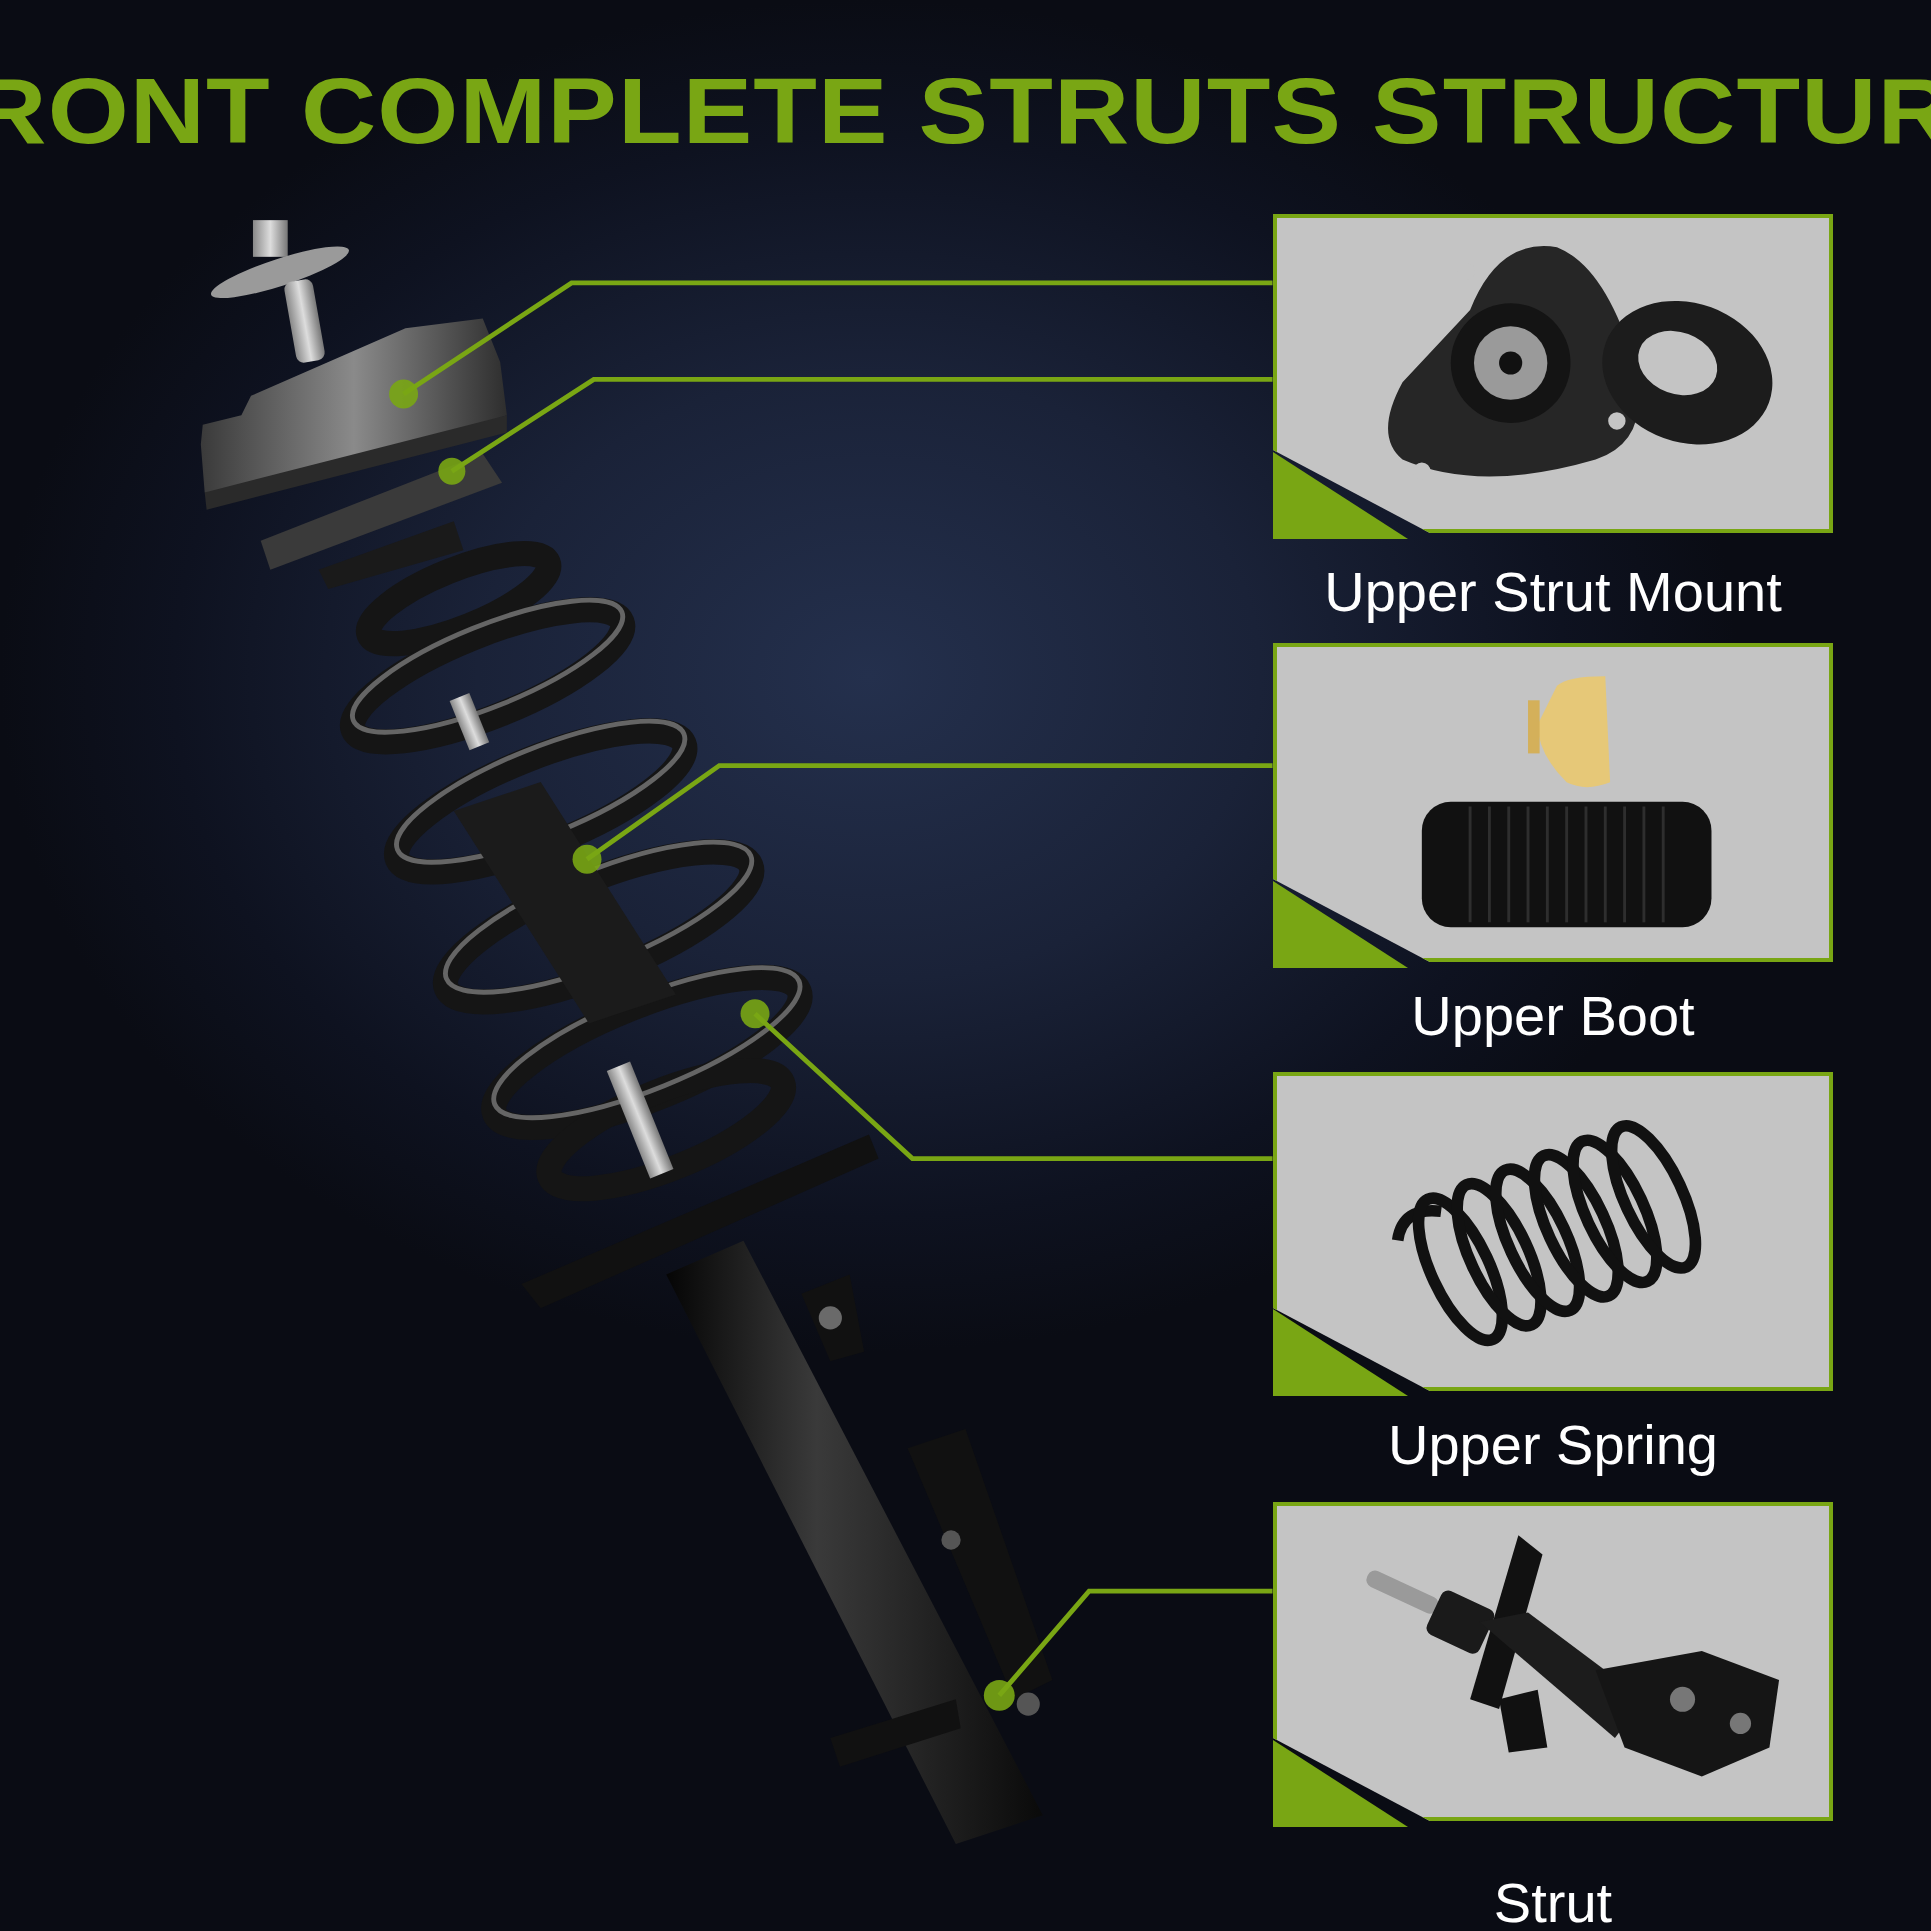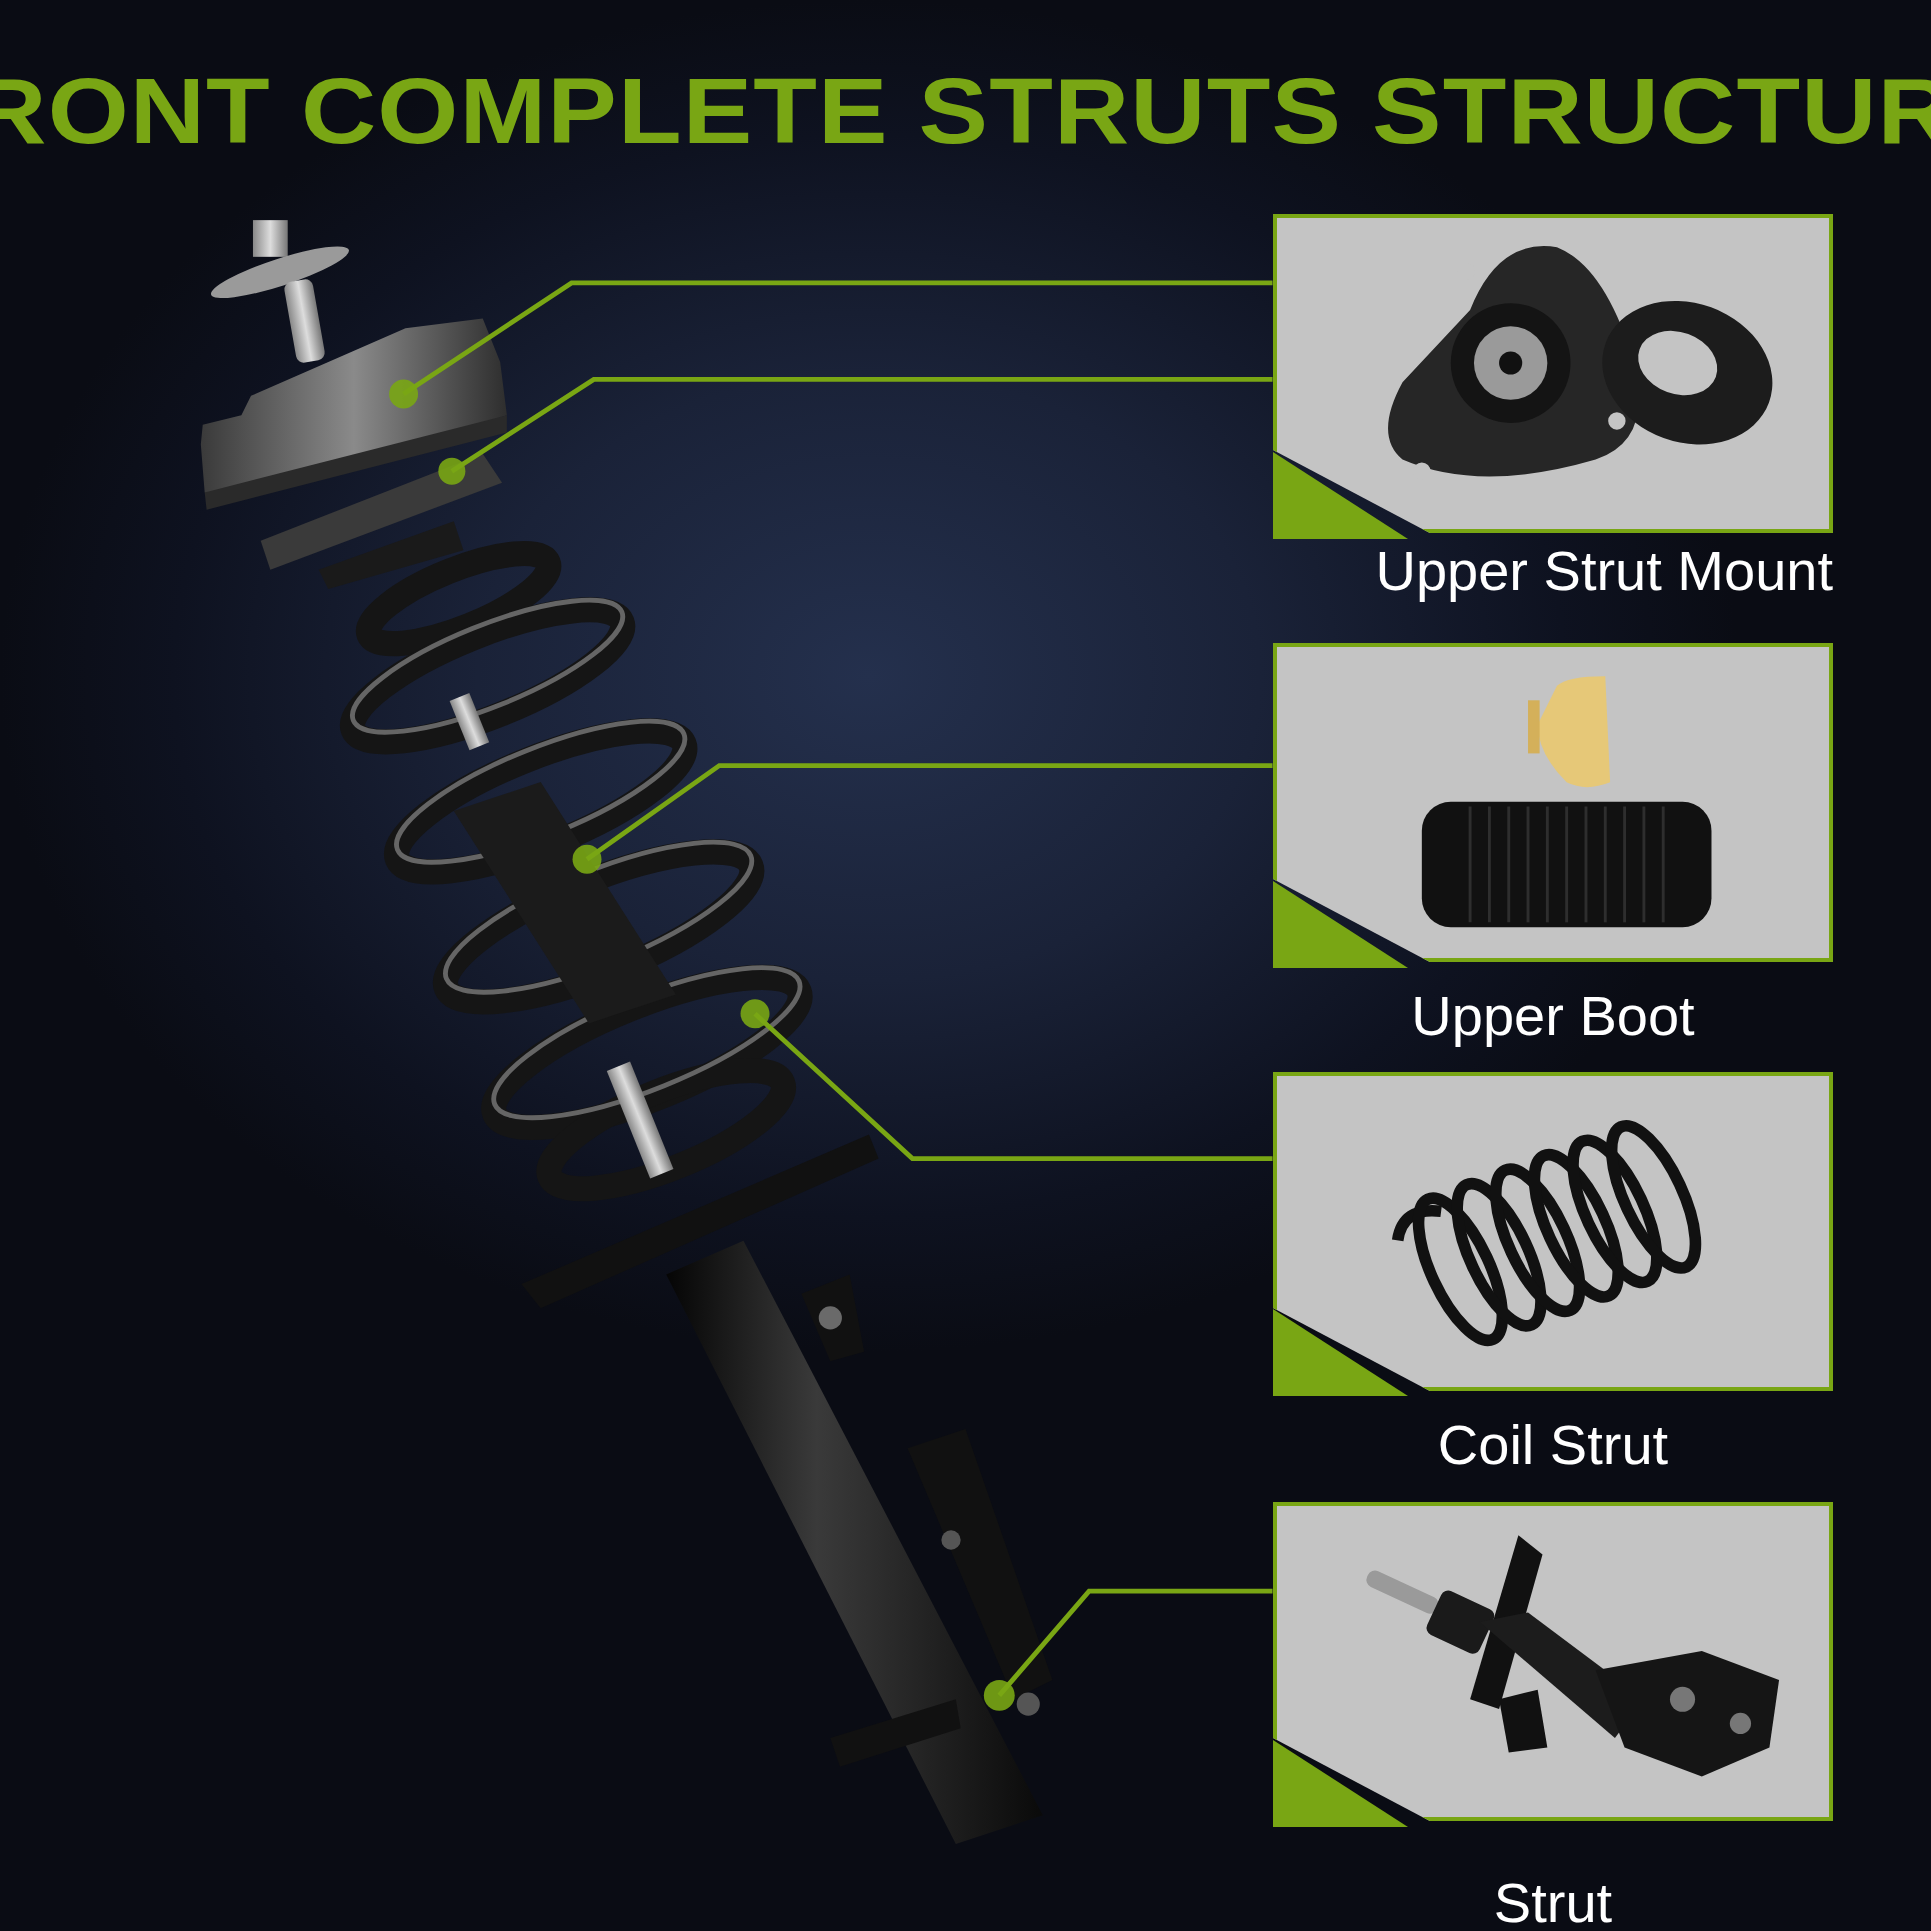--- a/index.html
+++ b/index.html
@@ -128,21 +128,21 @@
     <circle cx="242" cy="150" r="38" fill="#9a9a9a"></circle>
     <circle cx="242" cy="150" r="12" fill="#111"></circle>
     <circle cx="196" cy="55" r="9" fill="#c4c4c4"></circle>
     <circle cx="352" cy="210" r="9" fill="#c4c4c4"></circle>
     <circle cx="150" cy="262" r="9" fill="#c4c4c4"></circle>
     <ellipse cx="425" cy="160" rx="90" ry="72" fill="#1c1c1c" transform="rotate(20 425 160)"></ellipse>
     <ellipse cx="415" cy="150" rx="42" ry="32" fill="#c4c4c4" transform="rotate(20 415 150)"></ellipse>
   </svg>
 </div>
 <div class="panel-corner" style="top:452px;"></div>
-<div class="caption" style="top:538px;text-align:right;">Upper Strut Mount</div>
+<div class="caption" style="top:559px;">Upper Strut Mount</div>
 
 <div class="panel" style="top:643px;">
   <svg width="560" height="319" viewBox="0 0 580 330">
     <path d="M 290 40 Q 300 30 340 30 L 345 140 Q 320 150 300 140 Q 270 110 270 80 Z" fill="#e6c878"></path>
     <rect x="260" y="55" width="12" height="55" fill="#d4b05a"></rect>
     <rect x="150" y="160" width="300" height="130" rx="30" fill="#111"></rect>
     <g stroke="#2e2e2e" stroke-width="3">
       <line x1="200" y1="165" x2="200" y2="285"></line>
         <line x1="220" y1="165" x2="220" y2="285"></line>
       <line x1="240" y1="165" x2="240" y2="285"></line>
@@ -167,21 +167,21 @@
       <ellipse cx="190" cy="200" rx="30" ry="80" transform="rotate(-25 190 200)"></ellipse>
       <ellipse cx="230" cy="185" rx="30" ry="80" transform="rotate(-25 230 185)"></ellipse>
       <ellipse cx="270" cy="170" rx="30" ry="80" transform="rotate(-25 270 170)"></ellipse>
       <ellipse cx="310" cy="155" rx="30" ry="80" transform="rotate(-25 310 155)"></ellipse>
       <ellipse cx="350" cy="140" rx="30" ry="80" transform="rotate(-25 350 140)"></ellipse>
       <ellipse cx="390" cy="125" rx="30" ry="80" transform="rotate(-25 390 125)"></ellipse>
     </g>
   </svg>
 </div>
 <div class="panel-corner" style="top:1309px;"></div>
-<div class="caption" style="top:1412px;">Coil Strut</div>
+<div class="caption" style="top:1412px;">Upper Spring</div>
 
 <div class="panel" style="top:1502px;">
   <svg width="560" height="319" viewBox="0 0 580 330">
     <rect x="90" y="80" width="80" height="18" rx="8" fill="#9a9a9a" transform="rotate(25 130 89)"></rect>
     <path d="M 250 30 L 275 50 L 230 210 L 200 200 Z" fill="#111"></path>
     <rect x="160" y="95" width="60" height="50" rx="8" fill="#1a1a1a" transform="rotate(25 190 120)"></rect>
     <path d="M 210 120 L 260 110 L 380 200 L 350 240 Z" fill="#1c1c1c"></path>
     <path d="M 330 170 L 440 150 L 520 180 L 510 250 L 440 280 L 360 250 Z" fill="#151515"></path>
     <circle cx="420" cy="200" r="13" fill="#777"></circle>
     <circle cx="480" cy="225" r="11" fill="#777"></circle>

